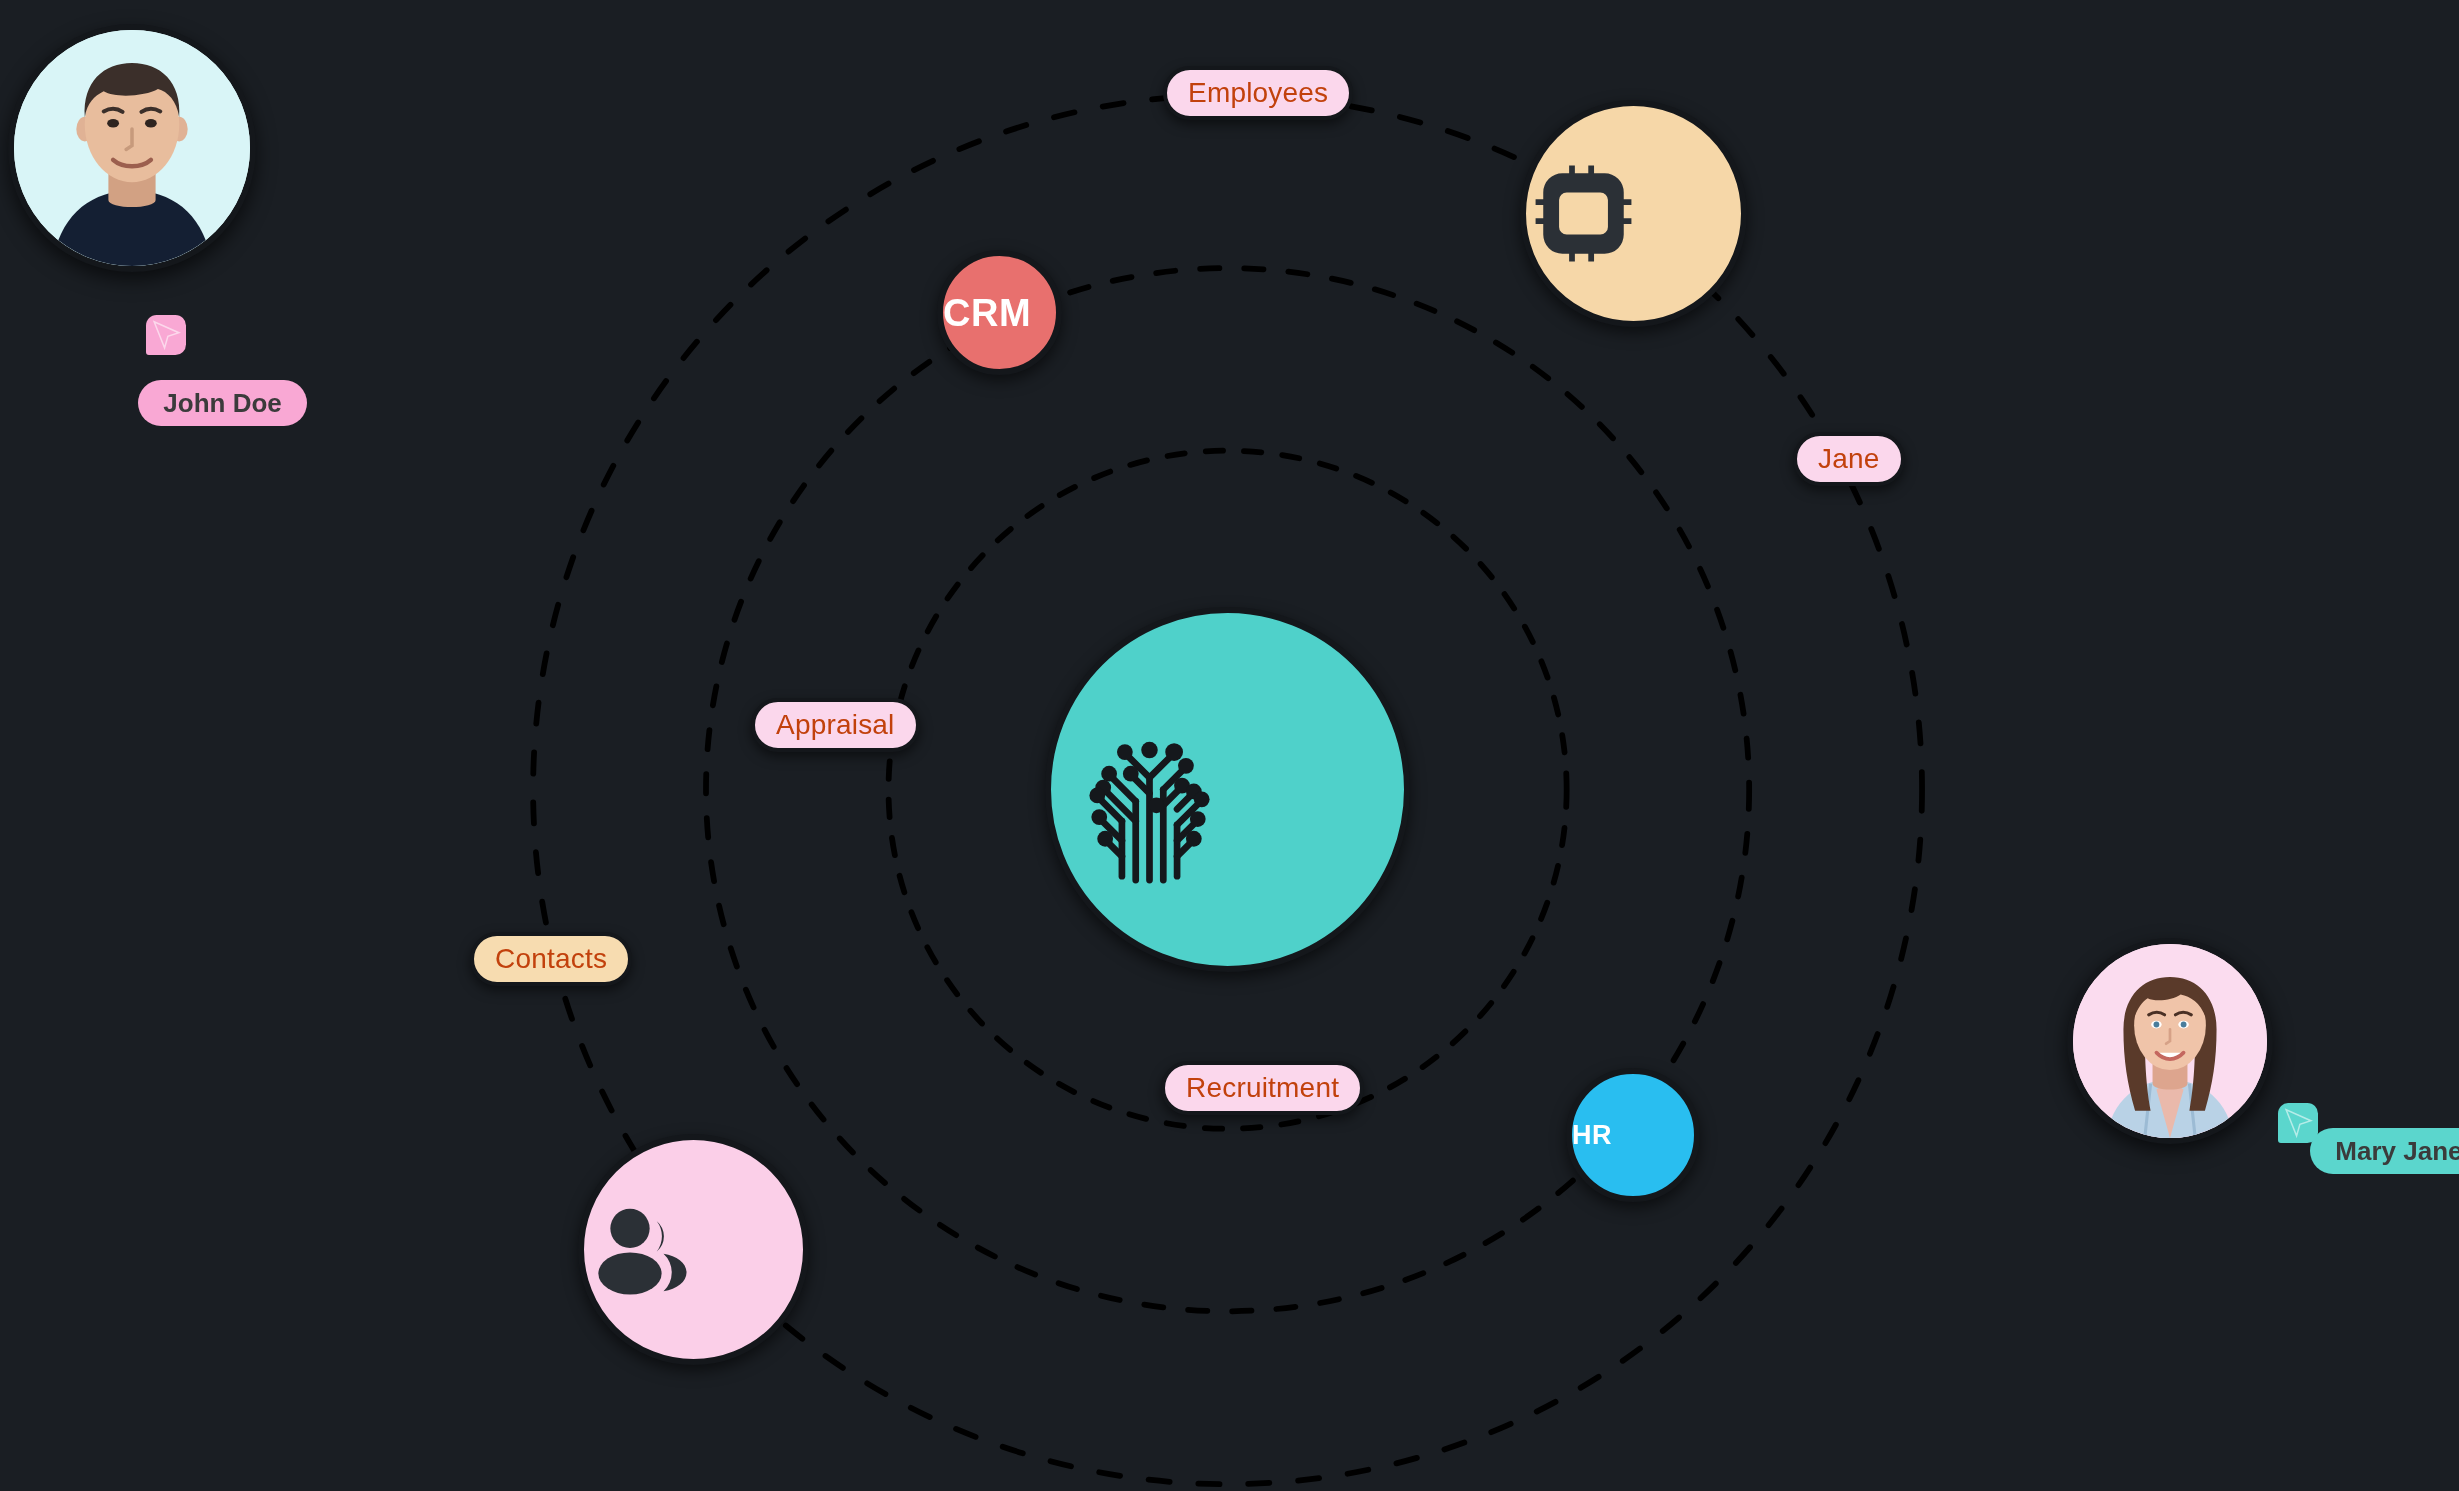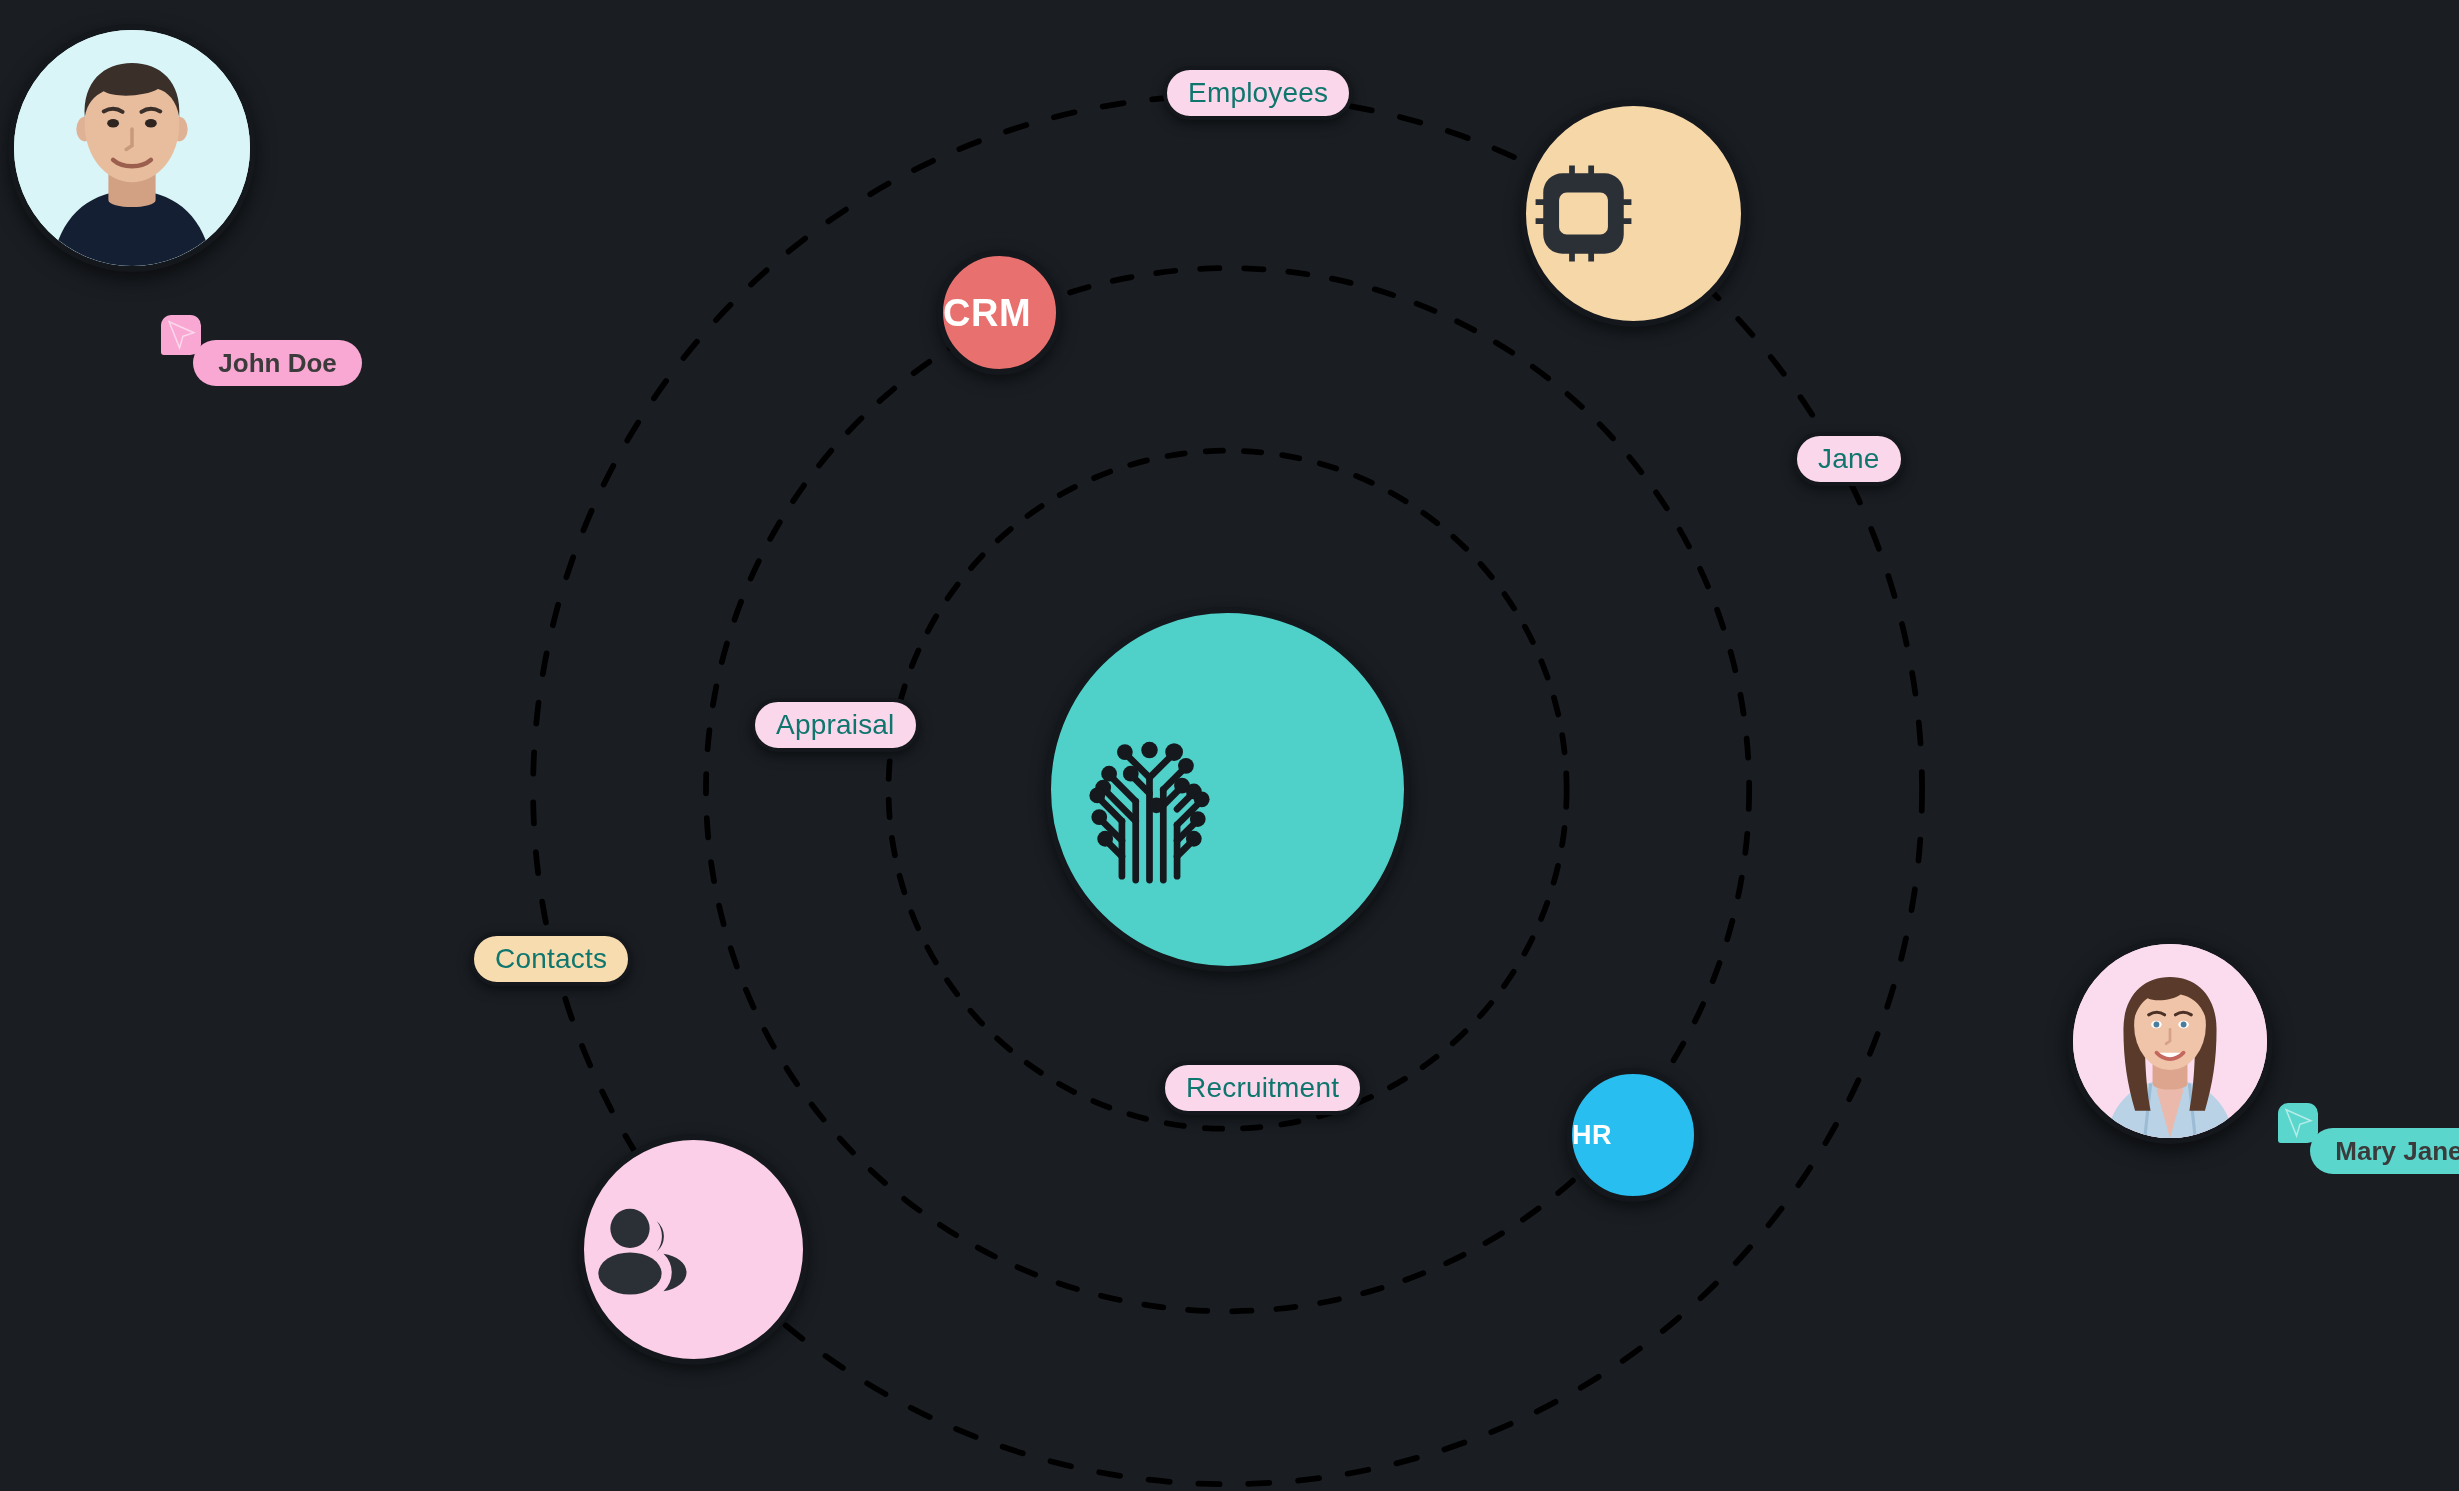--- a/index.html
+++ b/index.html
@@ -47,21 +47,21 @@
   .chip {
     position: absolute;
     display: flex;
     align-items: center;
     justify-content: center;
     border-radius: 960px;
     border: 4.8px solid #14171b;
     padding: 0 21px;
     height: 54px;
     box-sizing: border-box;
-    color: #0f766e;
+    color: #c2410c;
     font-size: 28px;
     font-weight: 500;
     letter-spacing: 0.2px;
     white-space: nowrap;
     box-shadow: 0 4.8px 11.5px rgba(0,0,0,.5);
   }
 
   
   .avatar {
     position: absolute;
@@ -220,21 +220,21 @@
 
       <ellipse cx="42" cy="39.5" rx="2.5" ry="1.8" fill="#2e2420"></ellipse>
       <ellipse cx="58" cy="39.5" rx="2.5" ry="1.8" fill="#2e2420"></ellipse>
 
       <path d="M50 42v7l-2.5 1.6" stroke="#c79a7c" stroke-width="1.5" fill="none" stroke-linecap="round"></path>
 
       <path d="M42 55c4 3.6 12 3.6 16 0" stroke="#9c5f4e" stroke-width="1.9" fill="none" stroke-linecap="round"></path>
     </svg>
   </div>
 
-  <div class="nametag" style="left:161px; top:315px;">
+  <div class="nametag" style="left:146px; top:315px;flex-direction:column;">
     <div class="cursor-box" style="background:#f9a8d4;">
       <svg viewBox="0 0 24 24" xmlns="http://www.w3.org/2000/svg" fill="none" stroke="rgba(255,255,255,.55)" stroke-width="1.1">
         <path d="M3 2l18 8-8 2.6L10.6 21z"></path>
       </svg>
     </div>
     <div class="name-pill" style="background:#f9a8d4;">John Doe</div>
   </div>
 
   <div class="avatar" style="left:2067px; top:938px; width:206px; height:206px; background:#fbdcef;">
     <svg viewBox="0 0 100 100" xmlns="http://www.w3.org/2000/svg">

